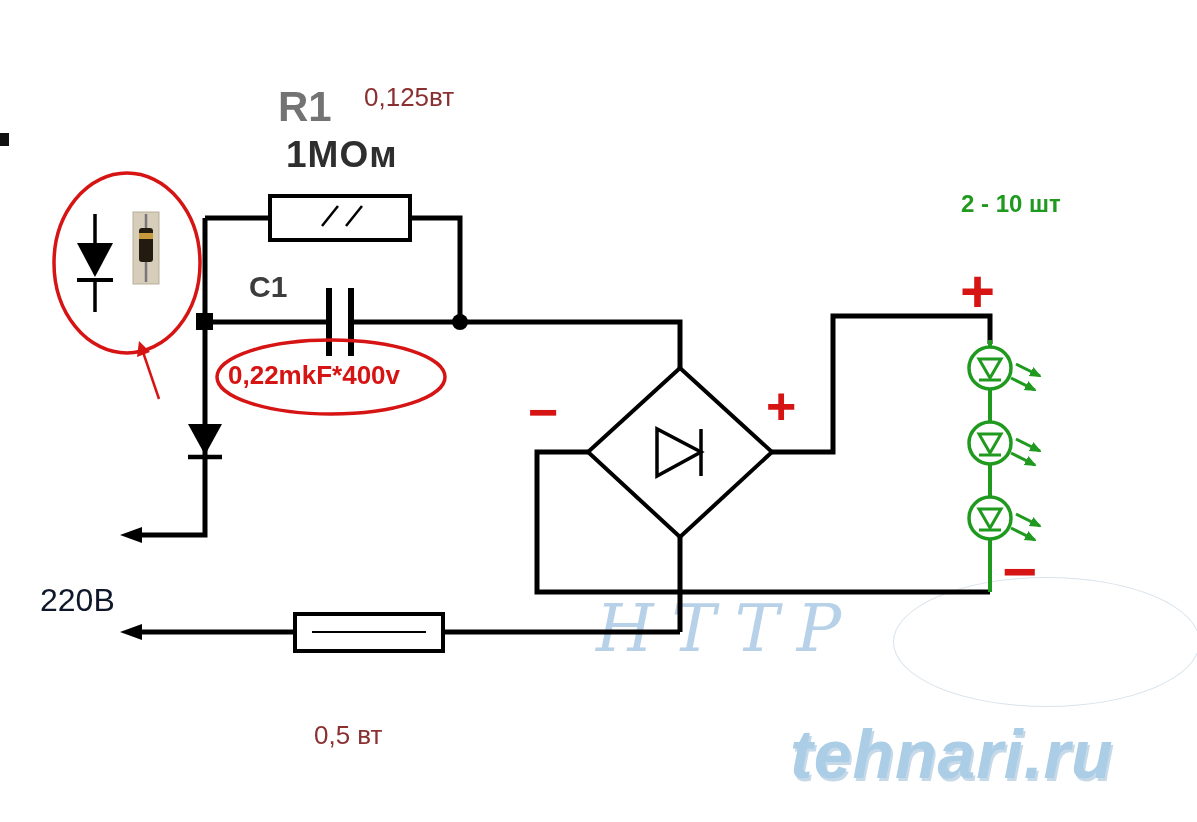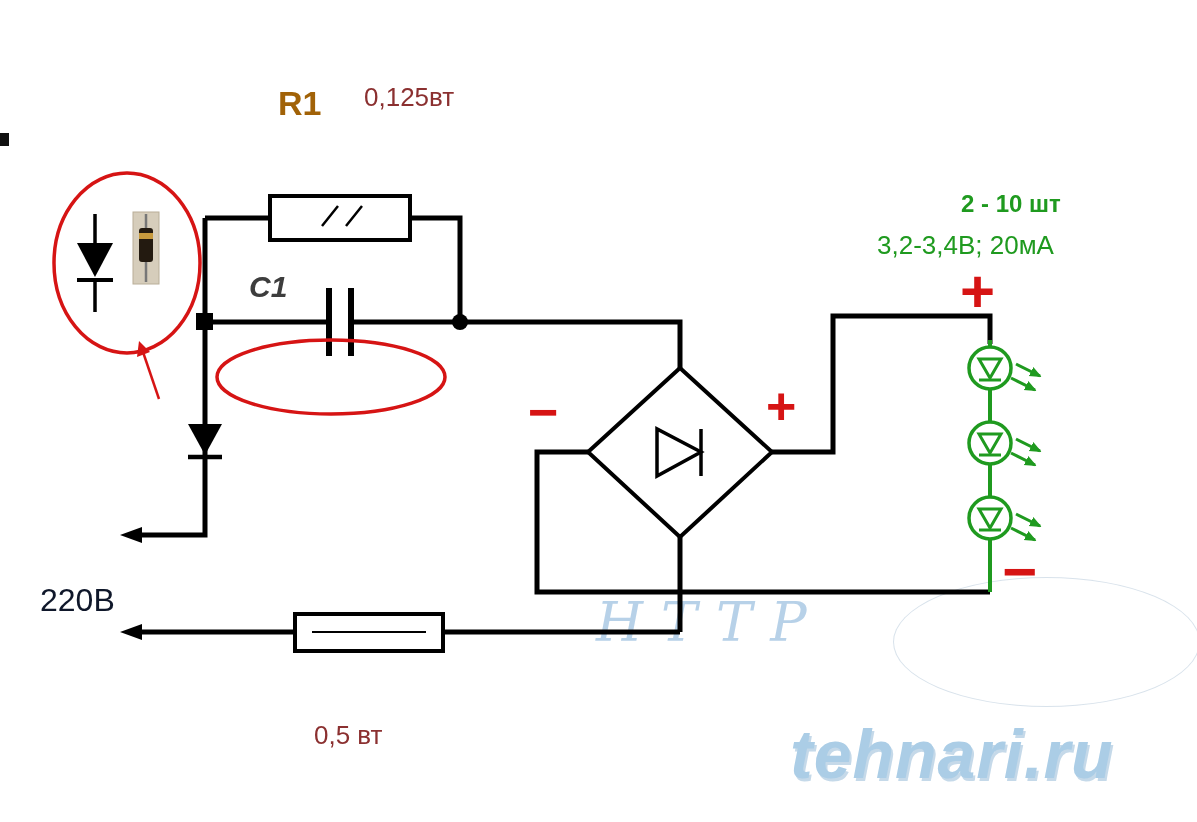--- a/index.html
+++ b/index.html
@@ -19,38 +19,38 @@
   .comp   { stroke:var(--wire,#000); stroke-width:4; fill:#fff; }
   .thin   { stroke:var(--wire,#000); stroke-width:2.5; fill:none; }
   .dk     { stroke:var(--wire,#000); fill:none; }
   .red-ellipse { stroke:var(--red,#d61414); stroke-width:3.5; fill:none; }
   .green-wire  { stroke:var(--green,#1f9a1f); stroke-width:4; fill:none; }
   .led-circle  { stroke:var(--green,#1f9a1f); stroke-width:3.5; fill:#fff; }
   .green-thin  { stroke:var(--green,#1f9a1f); stroke-width:3; fill:none; }
 
   
   .label { position:absolute; white-space:pre; line-height:1; }
-  .lbl-r1-name     { left:278px; top:86px;  font-size:34px; font-weight:700; color:#a16207; }
+  .lbl-r1-name     { left:278px; top:86px;  font-size:42px; font-weight:700; color:#737373; }
   .lbl-r1-value    { left:286px; top:136px; font-size:37px; font-weight:700; color:#2e2e2e; letter-spacing:1px; }
   .lbl-r1-power    { left:364px; top:84px;  font-size:26px; color:var(--dark-red-text,#8b3030);text-align:center; }
-  .lbl-c1-name     { left:249px; top:272px; font-size:30px; font-weight:700; color:#3d3d3d;font-style:italic; }
+  .lbl-c1-name     { left:249px; top:272px; font-size:30px; font-weight:700; color:#3d3d3d; }
   .lbl-c1-value    { left:228px; top:362px; font-size:26px; font-weight:600; color:var(--red,#d61414); }
   .lbl-mains       { left:40px;  top:560px; font-size:32px; color:#0f172a;margin-top:24px; }
   .lbl-r2-value    { left:297px; top:666px; font-size:35px; font-weight:600; color:#1a1a1a; }
   .lbl-r2-power    { left:314px; top:722px; font-size:26px; color:var(--dark-red-text,#8b3030); }
   .lbl-led-count   { left:917px; top:192px; font-size:24px; font-weight:700; color:var(--green,#1f9a1f);margin-left:44px; }
   .lbl-led-spec    { left:877px; top:232px; font-size:26px; color:var(--green,#1f9a1f); }
   .lbl-bridge-plus { left:766px; top:380px; font-size:52px; font-weight:700; color:var(--red,#d61414); }
   .lbl-bridge-minus{ left:528px; top:386px; font-size:52px; font-weight:700; color:var(--red,#d61414); }
   .lbl-led-plus    { left:960px; top:262px; font-size:60px; font-weight:700; color:var(--red,#d61414); }
   .lbl-led-minus   { left:1002px;top:542px; font-size:60px; font-weight:700; color:var(--red,#d61414); }
 
   
   .wm-http {
-    left:596px; top:596px; font-size:54px; font-style:italic;
+    left:596px; top:596px; font-size:66px; font-style:italic;
     font-family:"DejaVu Serif", serif; letter-spacing:18px;
     color:rgba(165,197,226,0.8);
   }
   .wm-ellipse {
     position:absolute; left:893px; top:577px; width:307px; height:130px;
     border-radius:50%; background:rgba(255,255,255,0.93);
     border:1px solid rgba(195,210,225,0.65);
   }
   .wm-site {
     left:790px; top:720px; font-size:68px; font-weight:700;
@@ -165,30 +165,31 @@
         <circle cx="990" cy="518" r="21" class="led-circle"></circle>
         <polygon points="979,509 1001,509 990,528" class="green-thin"></polygon>
         <path class="green-thin" d="M979,530 H1001"></path>
         <path class="green-thin" d="M1016,514 L1040,526" marker-end="url(#ah-green)"></path>
         <path class="green-thin" d="M1011,528 L1035,540" marker-end="url(#ah-green)"></path>
       </g>
     </g>
   </svg>
 
   <div class="label lbl-r1-name">R1</div>
+  <div class="label lbl-r1-value">1МОм</div>
   <div class="label lbl-r1-power">0,125вт</div>
 
   <div class="label lbl-c1-name">C1</div>
+  <div class="label lbl-c1-value">0,22mkF*400v</div>
 
   <div class="label lbl-mains">220В</div>
 
   <div class="label lbl-r2-power">0,5 вт</div>
 
   <div class="label lbl-led-count">2 - 10 шт</div>
-  <div class="label lbl-led-spec">3,2-3,4В; 20мА</div>
 
   <div class="label lbl-bridge-plus">+</div>
   <div class="label lbl-bridge-minus">−</div>
   <div class="label lbl-led-plus">+</div>
   <div class="label lbl-led-minus">−</div>
 
   <div class="label wm-site">tehnari.ru</div>
 
 </div>
 

